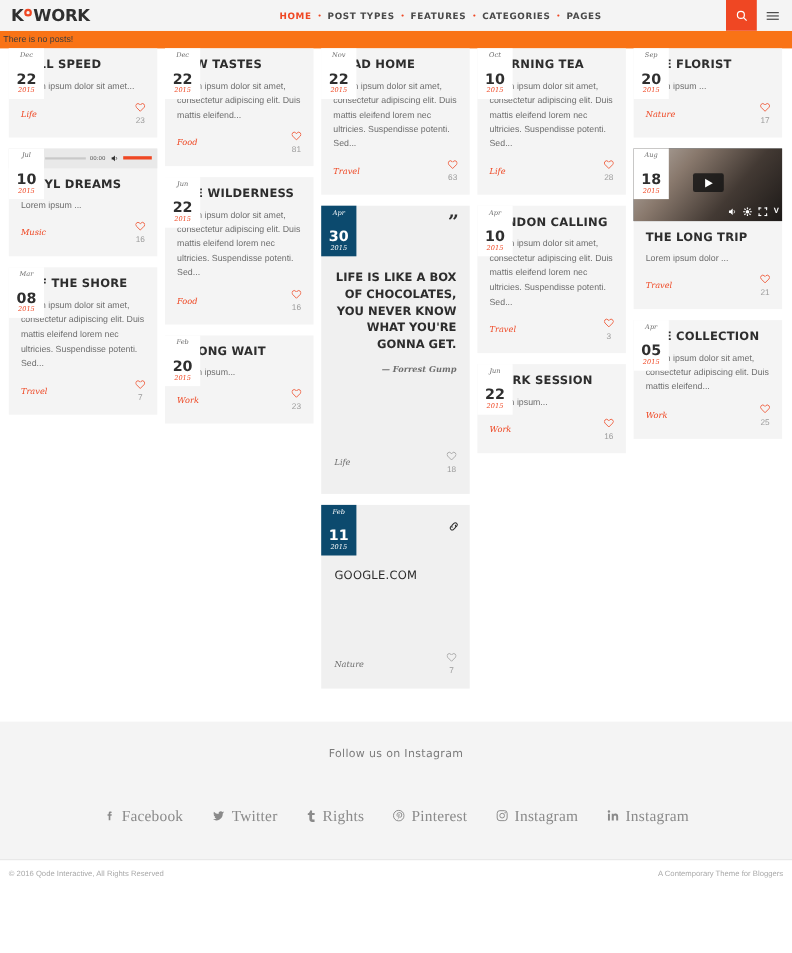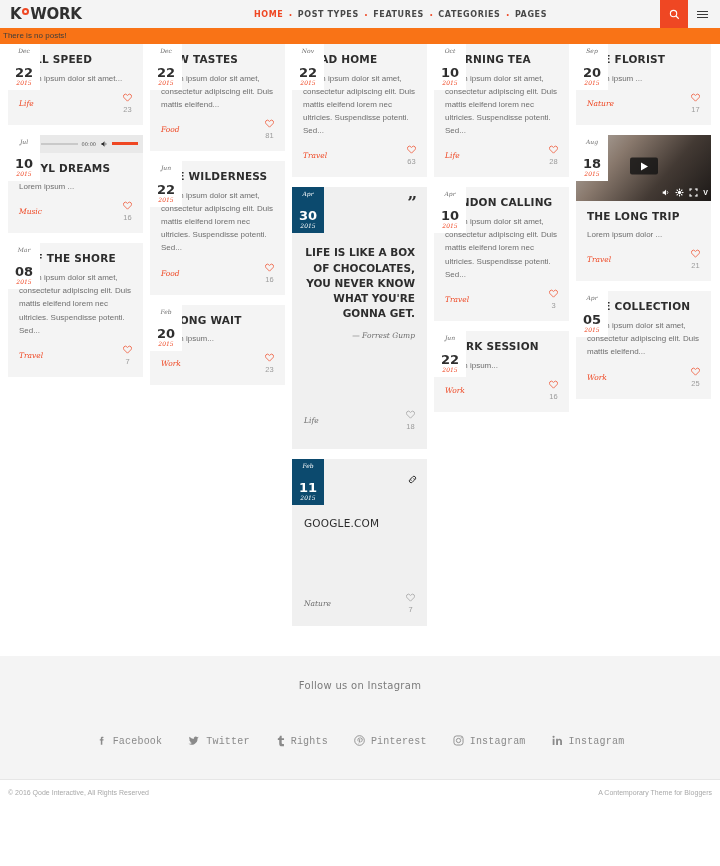--- a/index.html
+++ b/index.html
@@ -231,20 +231,21 @@
     line-height: 1.45;
     color: #2d2d2d;
     text-transform: uppercase;
     margin-bottom: 9px;
   }
   .quote-author {
     font-family: "DejaVu Serif", serif;
     font-style: italic;
     font-size: 7.5px;
     color: #6e6e6e;
+    font-weight: bold;
   }
   .quote-meta { margin-top: auto; padding-top: 70px; }
   .quote-meta .cat { color: #6e6e6e; }
 
   
   .link-icon { position: absolute; right: 9px; top: 12px; color: #2f2f2f; }
   .link-body { padding: 58px 12px 12px 12px; min-height: 140px; display: flex; flex-direction: column; }
   .link-url {
     font-family: "DejaVu Sans", sans-serif;
     font-weight: normal; font-size: 10.5px;
@@ -259,21 +260,21 @@
   .insta-title {
     text-align: center;
     font-family: "DejaVu Sans", sans-serif;
     font-size: 10px;
     color: #7b7b7b;
     letter-spacing: 0.3px;
     margin-bottom: 44px;
   }
   .socials { display: flex; justify-content: center; align-items: center; gap: 26px; }
   .soc { display: flex; align-items: center; gap: 6px; text-decoration: none; color: #8a8a8a; }
-  .soc .lbl { font-family: Liberation Mono, monospace; font-size: 10px; letter-spacing: 0.2px; }
+  .soc .lbl { font-family: Liberation Serif, serif; font-size: 14px; letter-spacing: 0.2px; }
   .soc .gi { font-size: 12px; line-height: 1; color: #7d7d7d; font-family: "DejaVu Sans", sans-serif; }
   .bottombar {
     height: 27px;
     border-top: 1px solid #e6e6e6;
     display: flex; align-items: center; justify-content: space-between;
     padding: 0 8px;
     background: #fff;
   }
   .bottombar span { font-size: 7px; color: #a9a9a9; }
 

